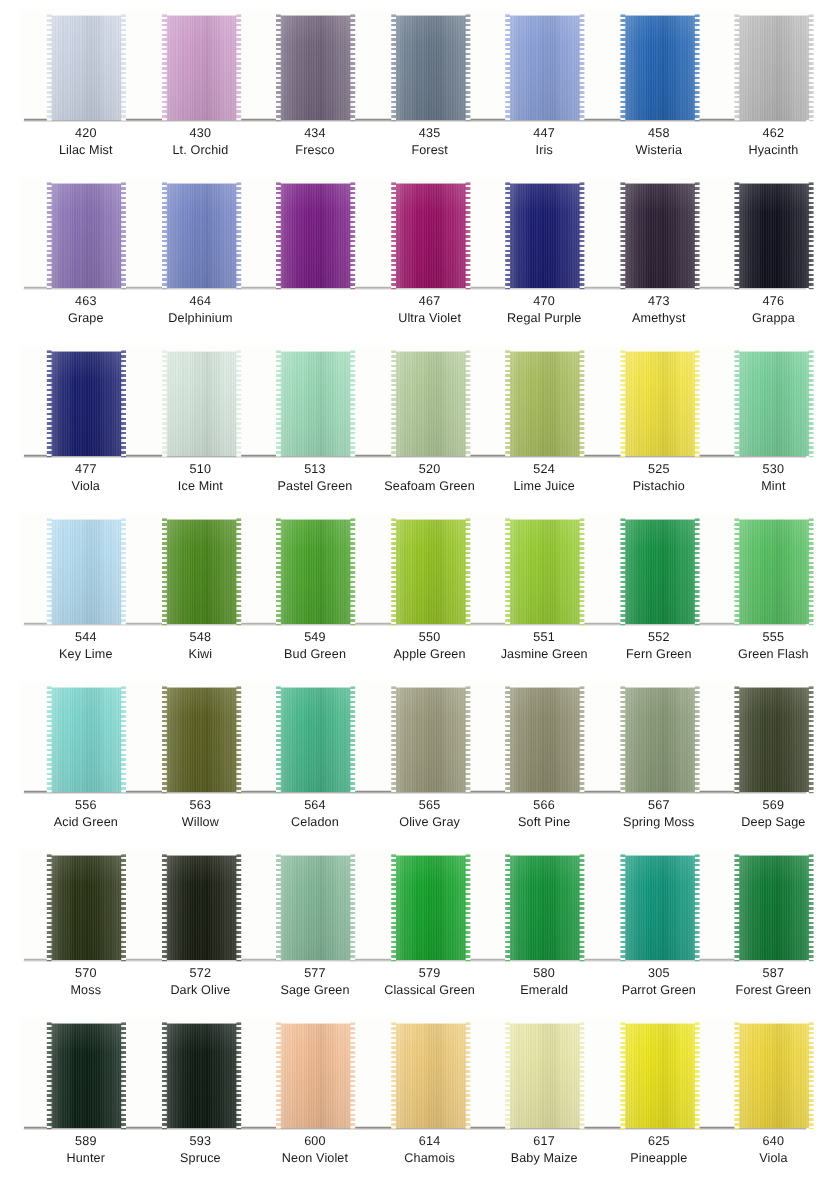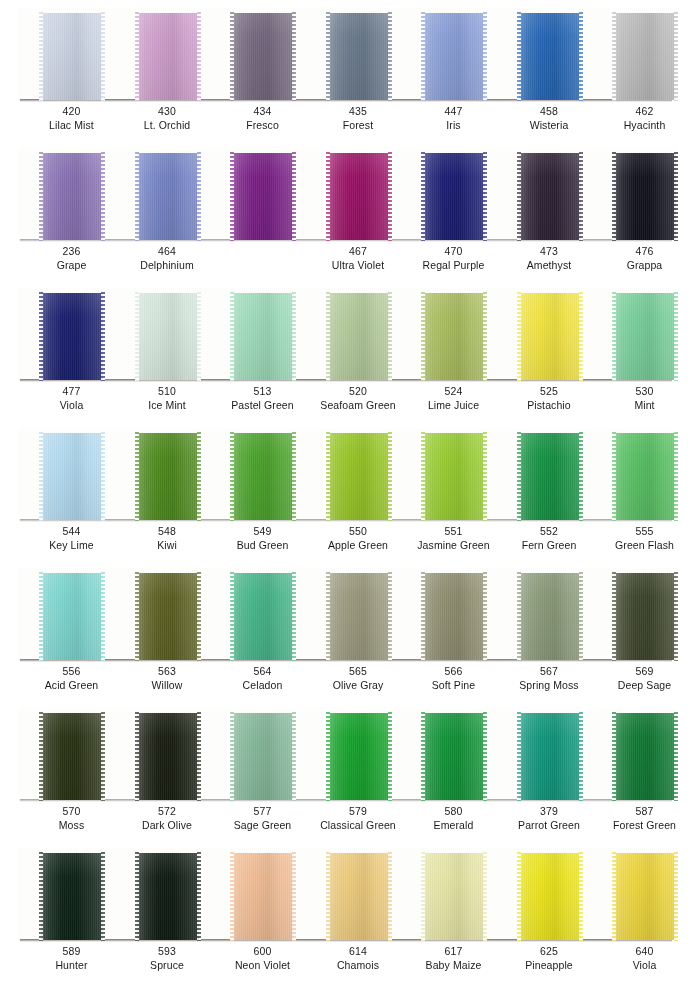--- a/index.html
+++ b/index.html
@@ -255,21 +255,21 @@
       <div class="card"></div>
       <div class="card-shadow soft"></div>
       <div class="cells">
         <div class="cell" style="left: 22px;">
           <div class="ribbon-wrap">
             <div class="ribbon" style="background-color: rgb(138, 114, 180);"></div>
             <div class="picot left" style="color: rgb(173, 156, 203);"></div>
             <div class="picot right" style="color: rgb(173, 156, 203);"></div>
           </div>
           <div class="caption">
-            <span class="code">236</span>
+            <span class="code">463</span>
             <span class="name">Grape</span>
           </div>
         </div>
         <div class="cell" style="left: 117.5px;">
           <div class="ribbon-wrap">
             <div class="ribbon" style="background-color: rgb(117, 133, 198);"></div>
             <div class="picot left" style="color: rgb(158, 170, 215);"></div>
             <div class="picot right" style="color: rgb(158, 170, 215);"></div>
           </div>
           <div class="caption">
@@ -638,21 +638,21 @@
             <span class="name">Emerald</span>
           </div>
         </div>
         <div class="cell" style="left: 499.5px;">
           <div class="ribbon-wrap">
             <div class="ribbon" style="background-color: rgb(18, 150, 124);"></div>
             <div class="picot left" style="color: rgb(89, 182, 163);"></div>
             <div class="picot right" style="color: rgb(89, 182, 163);"></div>
           </div>
           <div class="caption">
-            <span class="code">379</span>
+            <span class="code">305</span>
             <span class="name">Parrot Green</span>
           </div>
         </div>
         <div class="cell" style="left: 595px;">
           <div class="ribbon-wrap">
             <div class="ribbon" style="background-color: rgb(16, 122, 52);"></div>
             <div class="picot left" style="color: rgb(88, 162, 113);"></div>
             <div class="picot right" style="color: rgb(88, 162, 113);"></div>
           </div>
           <div class="caption">

